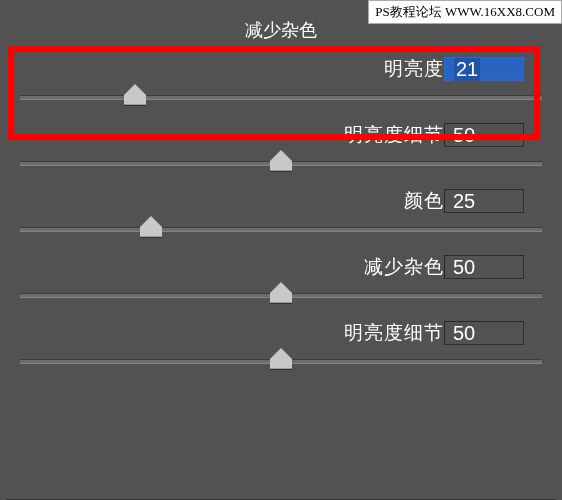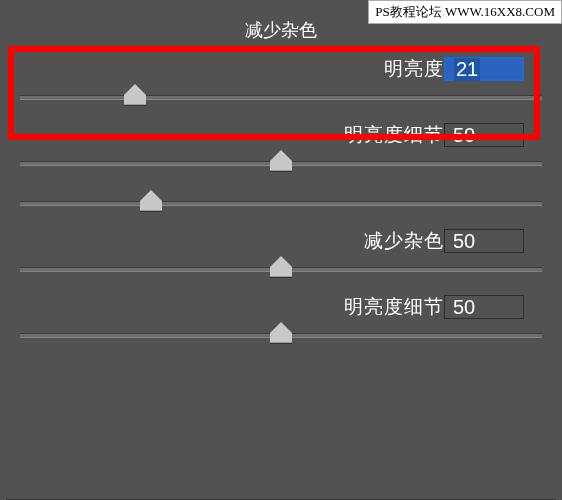--- a/index.html
+++ b/index.html
@@ -153,20 +153,26 @@
         <div class="value-box">
           <span>50</span>
         </div>
       </div>
       <div class="slider-wrap">
         <div class="track"></div>
         <div class="thumb" style="left: 50%;"></div>
       </div>
     </div>
     <div class="control-group">
+      <div class="row">
+        <div class="label">颜色</div>
+        <div class="value-box">
+          <span>25</span>
+        </div>
+      </div>
       <div class="slider-wrap">
         <div class="track"></div>
         <div class="thumb" style="left: 25%;"></div>
       </div>
     </div>
     <div class="control-group">
       <div class="row">
         <div class="label">减少杂色</div>
         <div class="value-box">
           <span>50</span>

